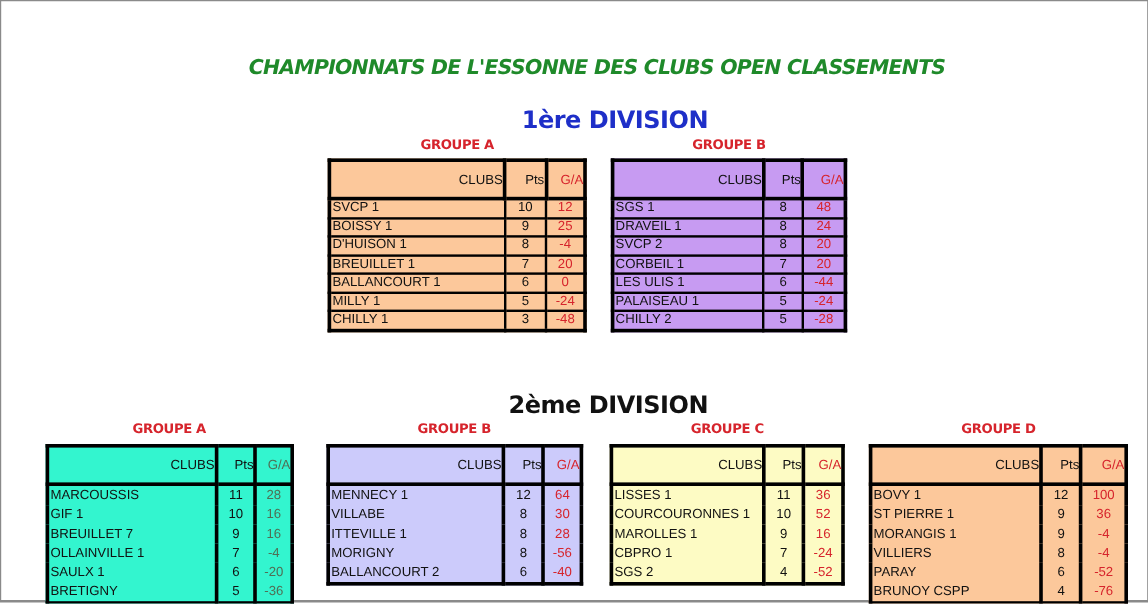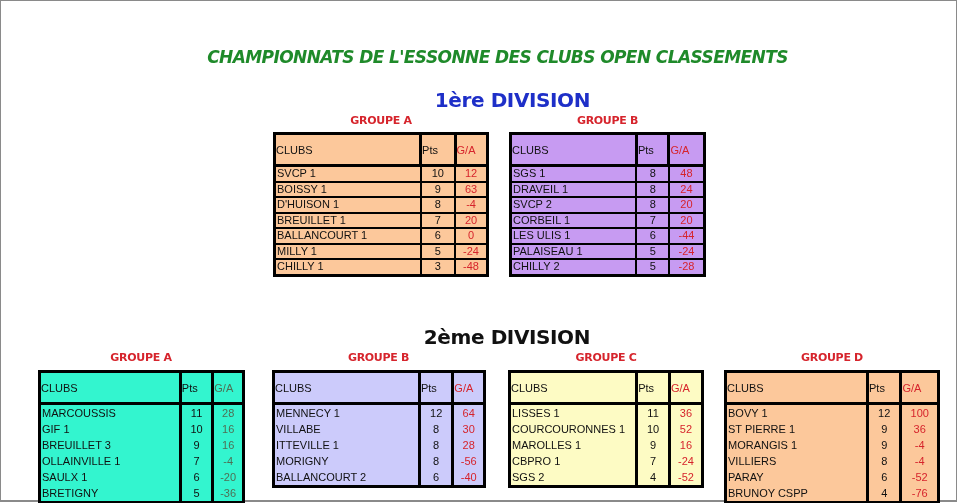--- a/index.html
+++ b/index.html
@@ -4,21 +4,21 @@
 <style>
   html, body { margin: 0; padding: 0; background: #ffffff; }
   body { width: 957px; height: 503px; position: relative; overflow: hidden; font-family: "Liberation Sans", sans-serif; }
   .page-frame { position: absolute; left: 0; top: 0; width: 955px; height: 499px; border: 1px solid #8a8a8a; border-bottom: 2px solid #8a8a8a; box-sizing: content-box; }
   .main-title { position: absolute; left: 0; width: 995px; top: 47px; text-align: center; color: #1f8a2a; font-weight: bold; font-style: italic; font-size: 17px; font-family: "DejaVu Sans", sans-serif; letter-spacing: -0.6px; }
   .div-title { position: absolute; text-align: right; font-weight: bold; font-size: 20px; font-family: "DejaVu Sans", sans-serif; letter-spacing: -0.4px; }
   .div1-title { left: 390px; width: 200px; top: 88px; color: #1e2fc8; }
   .div2-title { left: 390px; width: 200px; top: 325px; color: #111111; }
   .group-label { position: absolute; text-align: center; color: #d6242c; font-weight: bold; font-size: 11px; font-family: "DejaVu Sans", sans-serif; letter-spacing: -0.3px; }
   table.standings { position: absolute; border-collapse: collapse; font-family: "Liberation Sans", sans-serif; font-size: 11px; color: #111; }
-  table.standings th { font-weight: normal; height: 29px; border: 3px solid #000; text-align: left; font-size: 11px; padding: 0; }
+  table.standings th { font-weight: normal; height: 29px; border: 3px solid #000; text-align: right; font-size: 11px; padding: 0; }
   table.standings td { padding: 0 1px; height: 13.5px; line-height: 13px; }
   table.d1 td { border: 2px solid #000; }
   table.d2 td { border-left: 3px solid #000; border-right: 3px solid #000; border-top: none; border-bottom: none; height: 16px; line-height: 16px; }
   table.d2 tbody tr:last-child td { border-bottom: 3px solid #000; }
   table.d1 { border: 3px solid #000; }
   table.d2 { border: 3px solid #000; }
   td.club { text-align: left; white-space: nowrap; }
   td.pts { text-align: center; }
   td.ga { text-align: center; color: #d6242c; }
   th.ga-h { color: #d6242c; }
@@ -49,21 +49,21 @@
     </thead>
   <tbody>
       <tr>
         <td class="club">SVCP 1</td>
         <td class="pts">10</td>
         <td class="ga">12</td>
       </tr>
       <tr>
         <td class="club">BOISSY 1</td>
         <td class="pts">9</td>
-        <td class="ga">63</td>
+        <td class="ga">25</td>
       </tr>
       <tr>
         <td class="club">D'HUISON 1</td>
         <td class="pts">8</td>
         <td class="ga">-4</td>
       </tr>
       <tr>
         <td class="club">BREUILLET 1</td>
         <td class="pts">7</td>
         <td class="ga">20</td>
@@ -160,21 +160,21 @@
         <td class="club">MARCOUSSIS</td>
         <td class="pts">11</td>
         <td class="ga">28</td>
       </tr>
       <tr>
         <td class="club">GIF 1</td>
         <td class="pts">10</td>
         <td class="ga">16</td>
       </tr>
       <tr>
-        <td class="club">BREUILLET 3</td>
+        <td class="club">BREUILLET 7</td>
         <td class="pts">9</td>
         <td class="ga">16</td>
       </tr>
       <tr>
         <td class="club">OLLAINVILLE 1</td>
         <td class="pts">7</td>
         <td class="ga">-4</td>
       </tr>
       <tr>
         <td class="club">SAULX 1</td>

